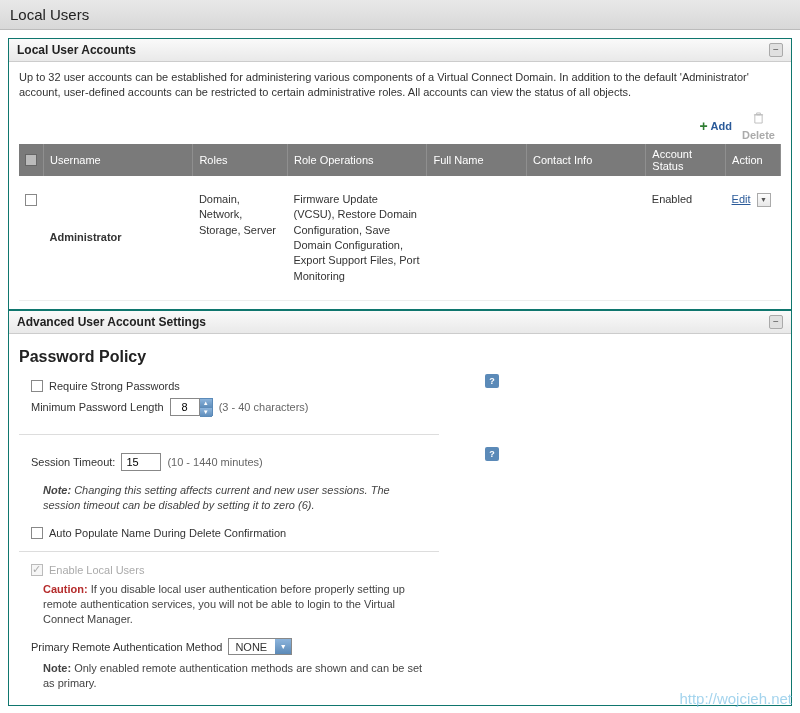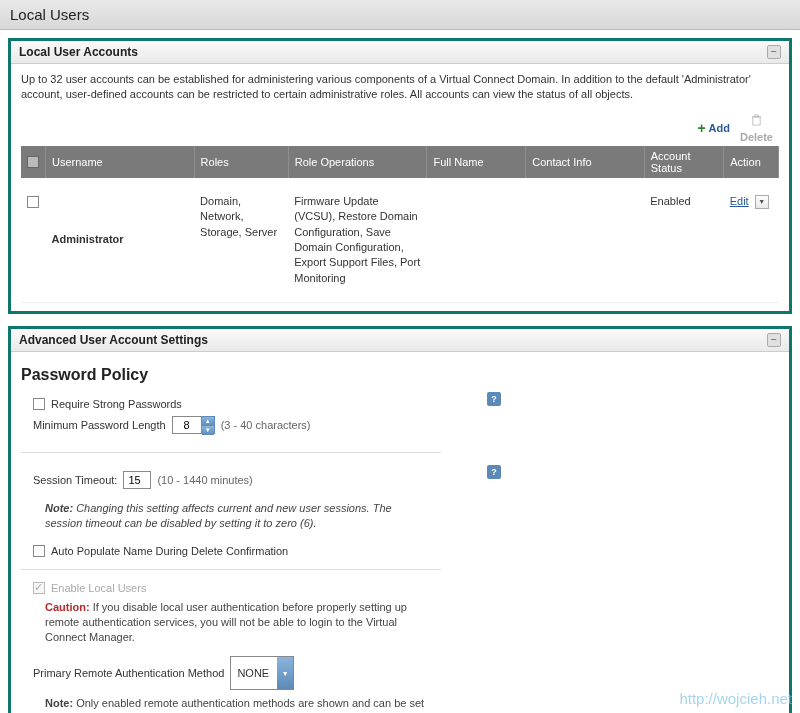--- a/index.html
+++ b/index.html
@@ -20,22 +20,21 @@
   .header-bar h1 {
     margin: 0;
     font-size: 15px;
     font-weight: normal;
     color: #222;
   }
   .page-body {
     padding: 8px;
   }
   .panel {
-    border: 3px solid #0f766e;
-    margin-bottom: 12px;
+    border: 1px solid #0f766e;
     background: #fff;
   }
   .panel-header {
     background: linear-gradient(to bottom, #fafafa, #e9e9e9);
     border-bottom: 1px solid #ccc;
     padding: 4px 8px;
     display: flex;
     justify-content: space-between;
     align-items: center;
   }
@@ -204,21 +203,21 @@
     width: 12px;
     height: 9px;
     background: linear-gradient(to bottom,#8cb4dc,#5b8ab8);
     font-size: 6px;
     line-height: 9px;
     color: #fff;
     text-align: center;
     cursor: pointer;
   }
   input.plain {
-    width: 28px;
+    width: 40px;
     font-size: 11px;
     padding: 2px 4px;
     border: 1px solid #888;
     height: 18px;
   }
   .help-icon {
     width: 14px;
     height: 14px;
     background: #5b8ab8;
     color: #fff;
@@ -256,21 +255,21 @@
   .divider {
     border: none;
     border-top: 1px solid #ddd;
     margin: 12px 0 12px 0;
     max-width: 420px;
   }
   .select-box {
     display: inline-flex;
     align-items: center;
     border: 1px solid #888;
-    height: 34px;
+    height: 17px;
     font-size: 11px;
     background: #fff;
   }
   .select-box .sel-text {
     padding: 0 8px 0 6px;
     min-width: 40px;
   }
   .select-box .sel-arrow {
     width: 16px;
     height: 100%;

